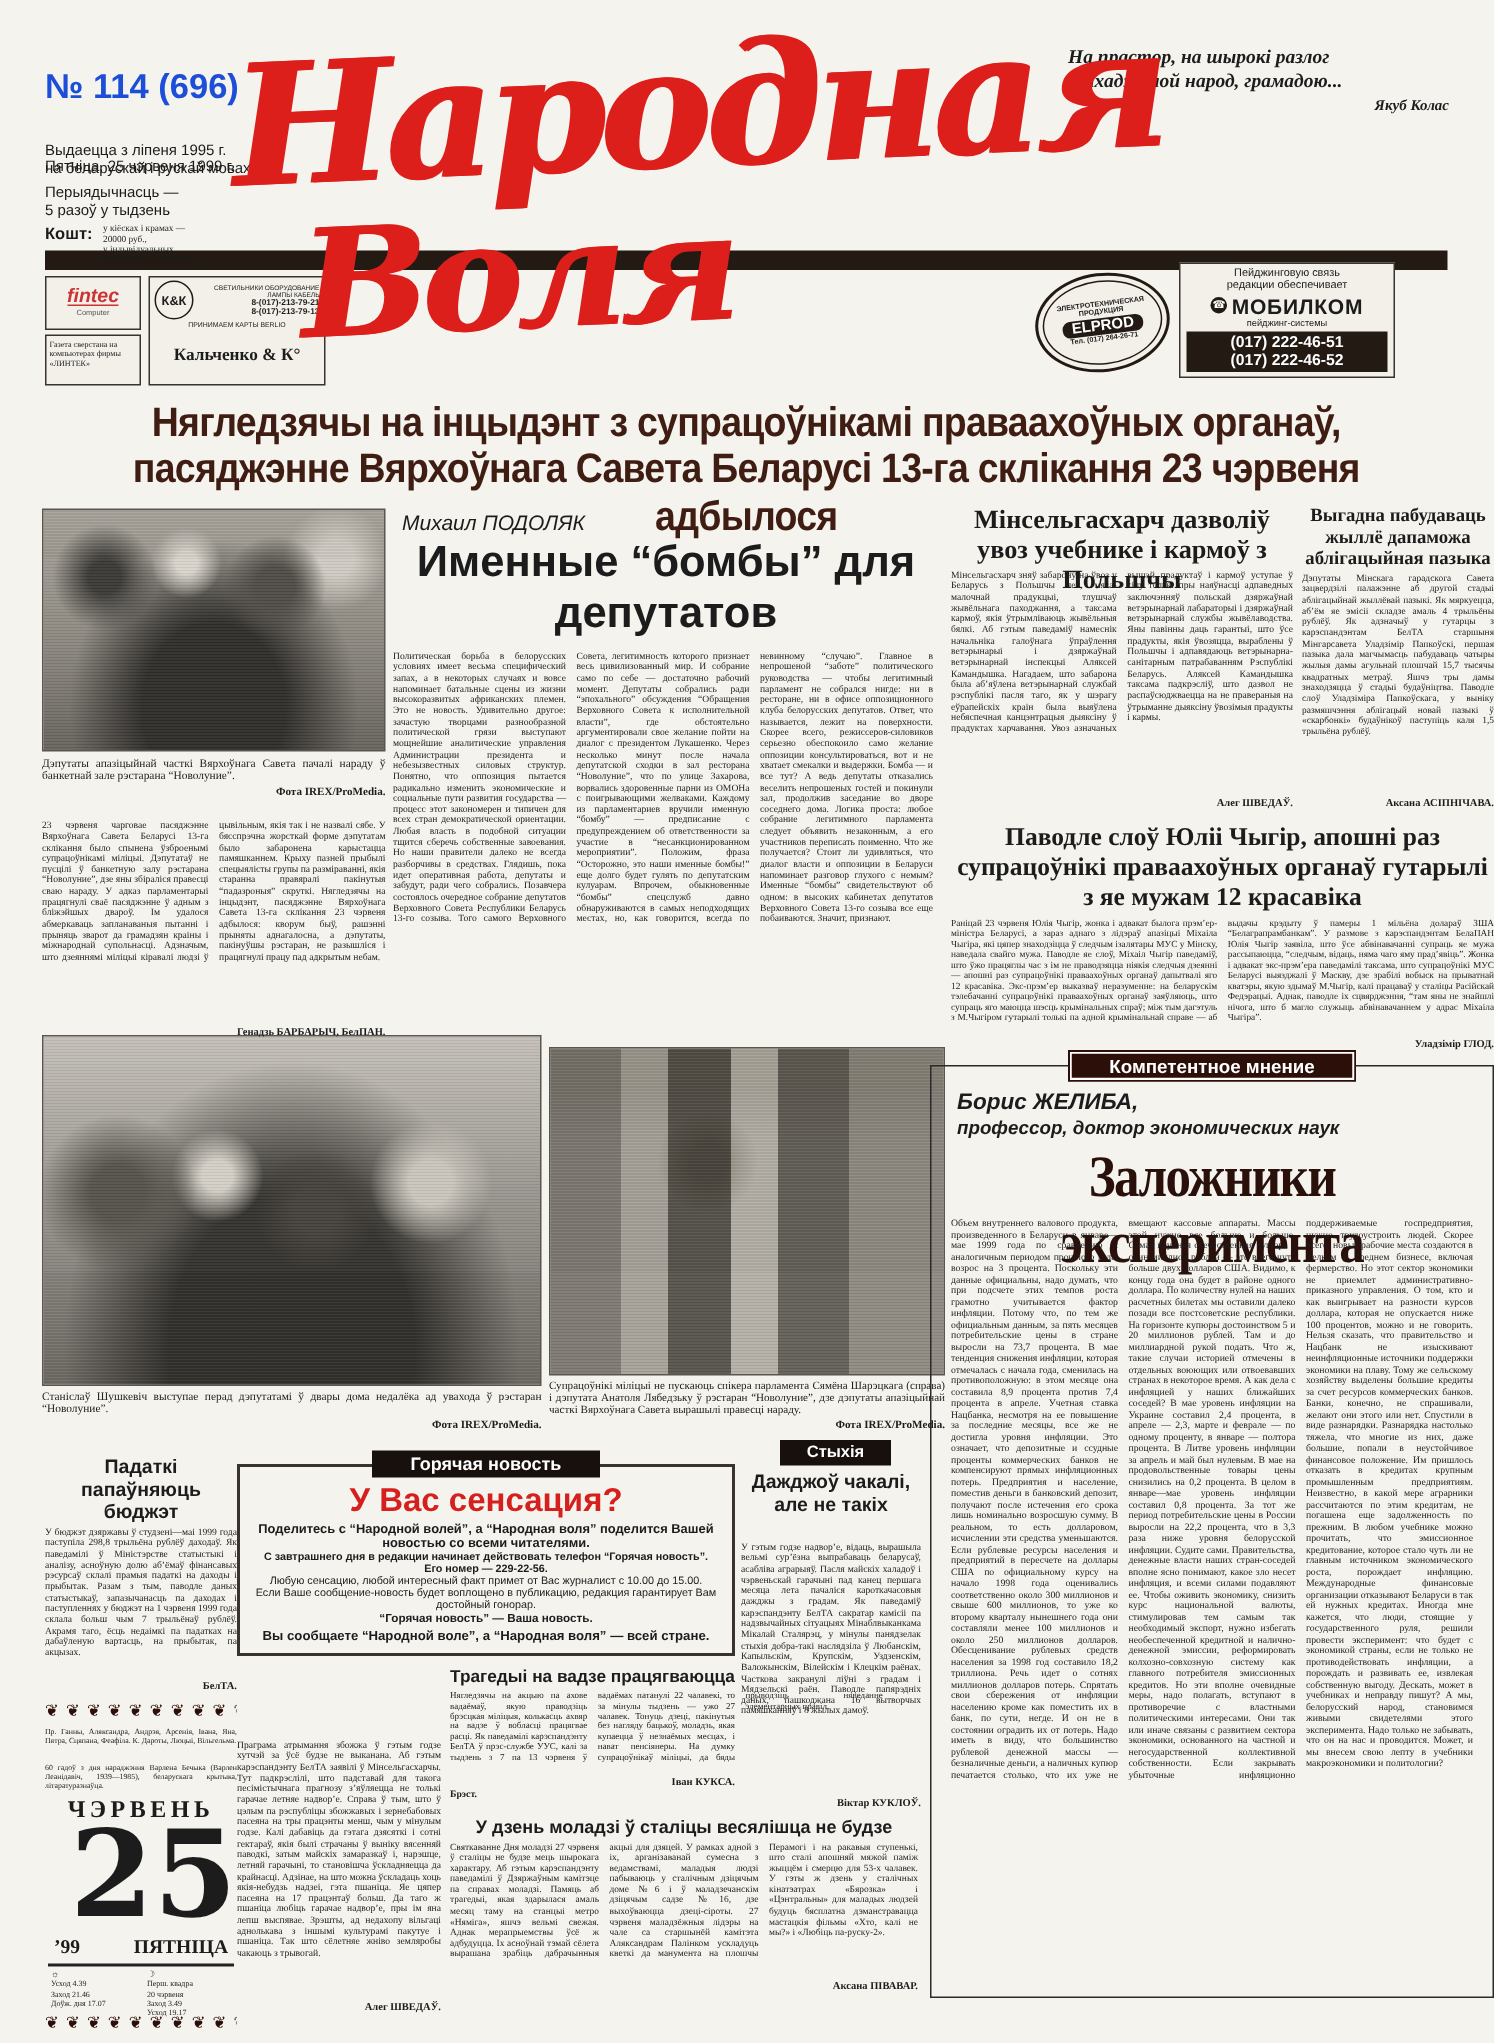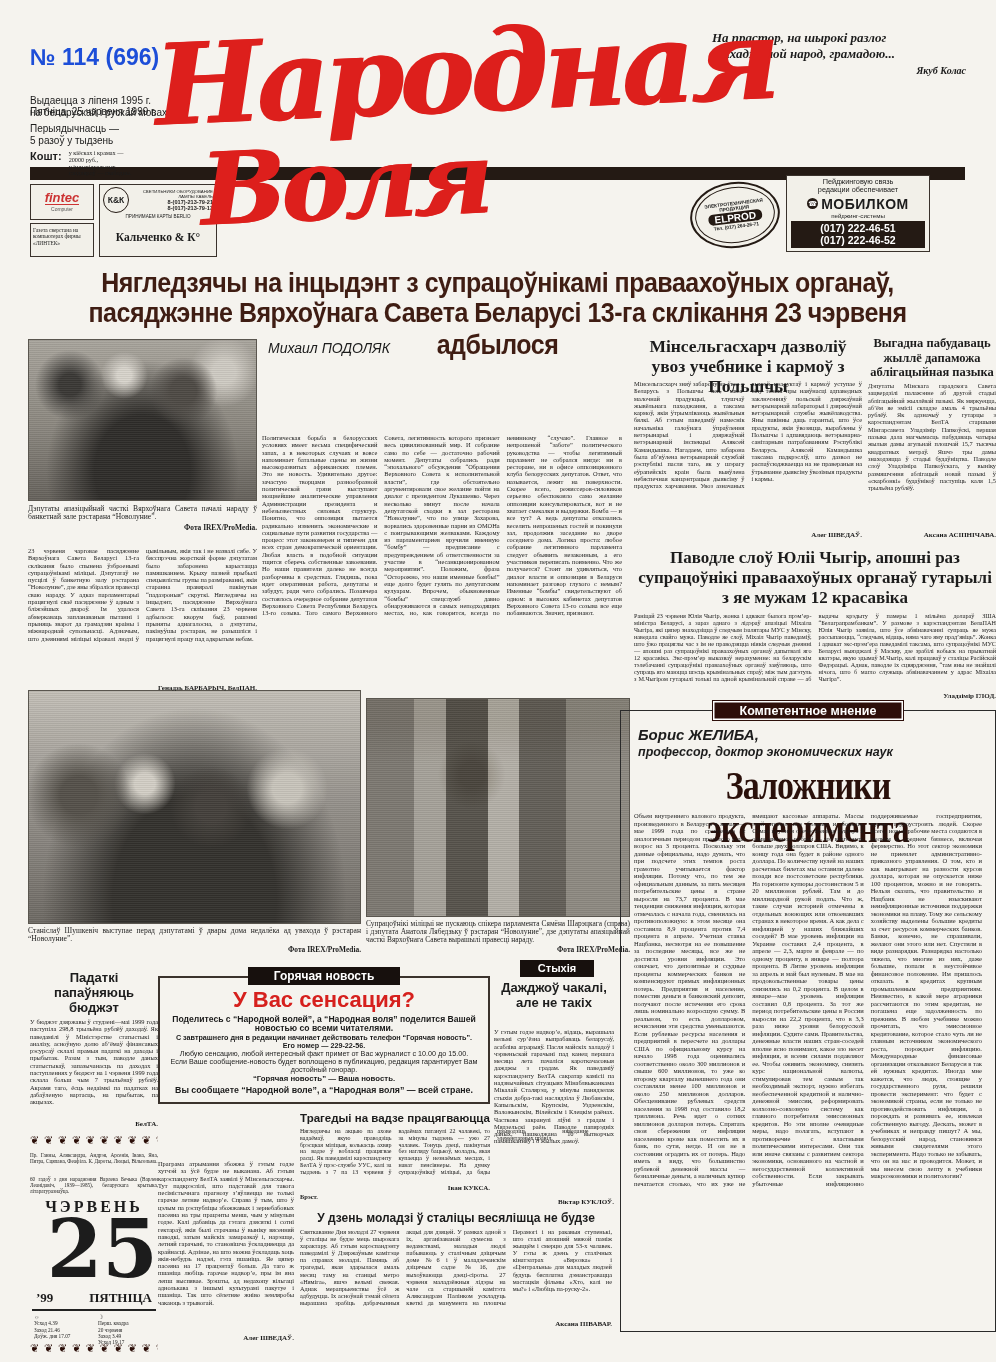--- a/index.html
+++ b/index.html
@@ -287,20 +287,21 @@
   <div class="abs photo ph-c" id="photo3"></div>
   <div class="abs" id="caption3">
     <div class="cap">Супрацоўнікі міліцыі не пускаюць спікера парламента Сямёна Шарэцкага (справа) і дэпутата Анатоля Лябедзьку ў рэстаран “Новолуние”, дзе дэпутаты апазіцыйнай часткі Вярхоўнага Савета вырашылі правесці нараду.</div>
     <div class="cap-credit">Фота IREX/ProMedia.</div>
   </div>
 
   <div class="abs bodytext c2" id="lead-body">23 чэрвеня чарговае пасяджэнне Вярхоўнага Савета Беларусі 13-га склікання было спынена ўзброенымі супрацоўнікамі міліцыі. Дэпутатаў не пусцілі ў банкетную залу рэстарана “Новолуние”, дзе яны збіраліся правесці сваю нараду. У адказ парламентарыі працягнулі сваё пасяджэнне ў адным з бліжэйшых двароў. Ім удалося абмеркаваць запланаваныя пытанні і прыняць зварот да грамадзян краіны і міжнароднай супольнасці. Адзначым, што дзеяннямі міліцыі кіравалі людзі ў цывільным, якія так і не назвалі сябе. У бясспрэчна жорсткай форме дэпутатам было забаронена карыстацца памяшканнем. Крыху пазней прыбылі спецыялісты групы па разміраванні, якія старанна правяралі пакінутыя “падазроныя” скруткі. Нягледзячы на інцыдэнт, пасяджэнне Вярхоўнага Савета 13-га склікання 23 чэрвеня адбылося: кворум быў, рашэнні прыняты аднагалосна, а дэпутаты, пакінуўшы рэстаран, не разышліся і працягнулі працу пад адкрытым небам.</div>
   <div class="abs byline" id="lead-byline">Генадзь БАРБАРЫЧ, БелПАН.</div>
 
   <div class="abs sans" id="pod-byline">Михаил ПОДОЛЯК</div>
+  <div class="abs h-sans" id="pod-title">Именные “бомбы” для депутатов</div>
   <div class="abs bodytext c3" id="pod-body">Политическая борьба в белорусских условиях имеет весьма специфический запах, а в некоторых случаях и вовсе напоминает батальные сцены из жизни высокоразвитых африканских племен. Это не новость. Удивительно другое: зачастую творцами разнообразной политической грязи выступают мощнейшие аналитические управления Администрации президента и небезызвестных силовых структур. Понятно, что оппозиция пытается радикально изменить экономические и социальные пути развития государства — процесс этот закономерен и типичен для всех стран демократической ориентации. Любая власть в подобной ситуации тщится сберечь собственные завоевания. Но наши правители далеко не всегда разборчивы в средствах. Глядишь, пока идет оперативная работа, депутаты и забудут, ради чего собрались. Позавчера состоялось очередное собрание депутатов Верховного Совета Республики Беларусь 13-го созыва. Того самого Верховного Совета, легитимность которого признает весь цивилизованный мир. И собрание само по себе — достаточно рабочий момент. Депутаты собрались ради “эпохального” обсуждения “Обращения Верховного Совета к исполнительной власти”, где обстоятельно аргументировали свое желание пойти на диалог с президентом Лукашенко. Через несколько минут после начала депутатской сходки в зал ресторана “Новолуние”, что по улице Захарова, ворвались здоровенные парни из ОМОНа с поигрывающими желваками. Каждому из парламентариев вручили именную “бомбу” — предписание с предупреждением об ответственности за участие в “несанкционированном мероприятии”. Положим, фраза “Осторожно, это наши именные бомбы!” еще долго будет гулять по депутатским кулуарам. Впрочем, обыкновенные “бомбы” спецслужб давно обнаруживаются в самых неподходящих местах, но, как говорится, всегда по невинному “случаю”. Главное в непрошеной “заботе” политического руководства — чтобы легитимный парламент не собрался нигде: ни в ресторане, ни в офисе оппозиционного клуба белорусских депутатов. Ответ, что называется, лежит на поверхности. Скорее всего, режиссеров-силовиков серьезно обеспокоило само желание оппозиции консультироваться, вот и не хватает смекалки и выдержки. Бомба — и все тут? А ведь депутаты отказались веселить непрошеных гостей и покинули зал, продолжив заседание во дворе соседнего дома. Логика проста: любое собрание легитимного парламента следует объявить незаконным, а его участников переписать поименно. Что же получается? Стоит ли удивляться, что диалог власти и оппозиции в Беларуси напоминает разговор глухого с немым? Именные “бомбы” свидетельствуют об одном: в высоких кабинетах депутатов Верховного Совета 13-го созыва все еще побаиваются. Значит, признают.</div>
 
   <div class="abs h-serif" id="minsel-title">Мінсельгасхарч дазволіў увоз учебнике і кармоў з Польшчы</div>
   <div class="abs bodytext c2" id="minsel-body">Мінсельгасхарч зняў забарону на ўвоз у Беларусь з Польшчы яек, мяса-малочнай прадукцыі, тлушчаў жывёльнага паходжання, а таксама кармоў, якія ўтрымліваюць жывёльныя бялкі. Аб гэтым паведаміў намеснік начальніка галоўнага ўпраўлення ветэрынарыі і дзяржаўнай ветэрынарнай інспекцыі Аляксей Камандышка. Нагадаем, што забарона была аб’яўлена ветэрынарнай службай рэспублікі пасля таго, як у шэрагу еўрапейскіх краін была выяўлена небяспечная канцэнтрацыя дыяксіну ў прадуктах харчавання. Увоз азначаных вышэй прадуктаў і кармоў уступае ў сілу толькі пры наяўнасці адпаведных заключэнняў польскай дзяржаўнай ветэрынарнай лабараторыі і дзяржаўнай ветэрынарнай службы жывёлаводства. Яны павінны даць гарантыі, што ўсе прадукты, якія ўвозяцца, выраблены ў Польшчы і адпавядаюць ветэрынарна-санітарным патрабаванням Рэспублікі Беларусь. Аляксей Камандышка таксама падкрэсліў, што дазвол не распаўсюджваецца на не правераныя на ўтрыманне дыяксіну ўвозімыя прадукты і кармы.</div>
   <div class="abs byline" id="minsel-byline">Алег ШВЕДАЎ.</div>
 
   <div class="abs h-serif" id="bonds-title">Выгадна пабудаваць жыллё дапаможа аблігацыйная пазыка</div>
   <div class="abs bodytext" id="bonds-body">Дэпутаты Мінскага гарадскога Савета зацвердзілі палажэнне аб другой стадыі аблігацыйнай жыллёвай пазыкі. Як мяркуецца, аб’ём яе эмісіі складзе амаль 4 трыльёны рублёў. Як адзначыў у гутарцы з карэспандэнтам БелТА старшыня Мінгарсавета Уладзімір Папкоўскі, першая пазыка дала магчымасць пабудаваць чатыры жылыя дамы агульнай плошчай 15,7 тысячы квадратных метраў. Яшчэ тры дамы знаходзяцца ў стадыі будаўніцтва. Паводле слоў Уладзіміра Папкоўскага, у выніку размяшчэння аблігацый новай пазыкі ў «скарбонкі» будаўнікоў паступіць каля 1,5 трыльёна рублёў.</div>
   <div class="abs byline" id="bonds-byline">Аксана АСІПНІЧАВА.</div>
 

